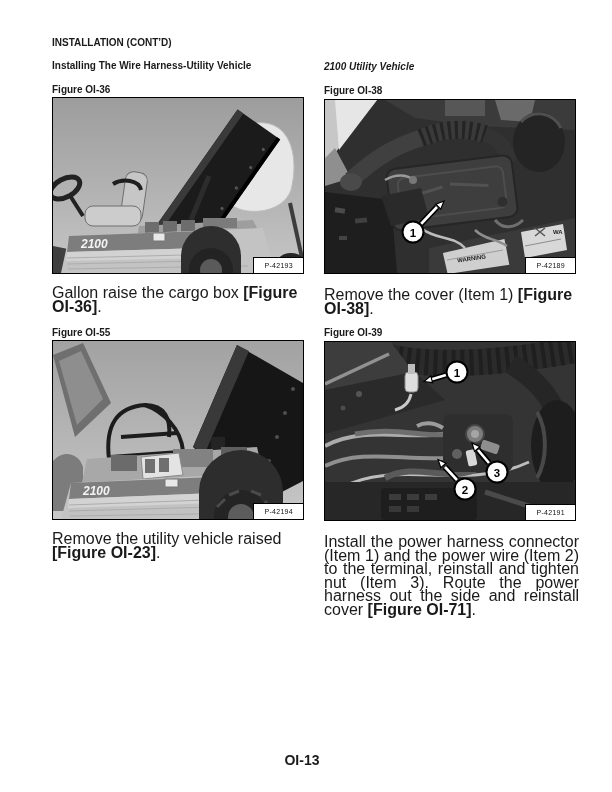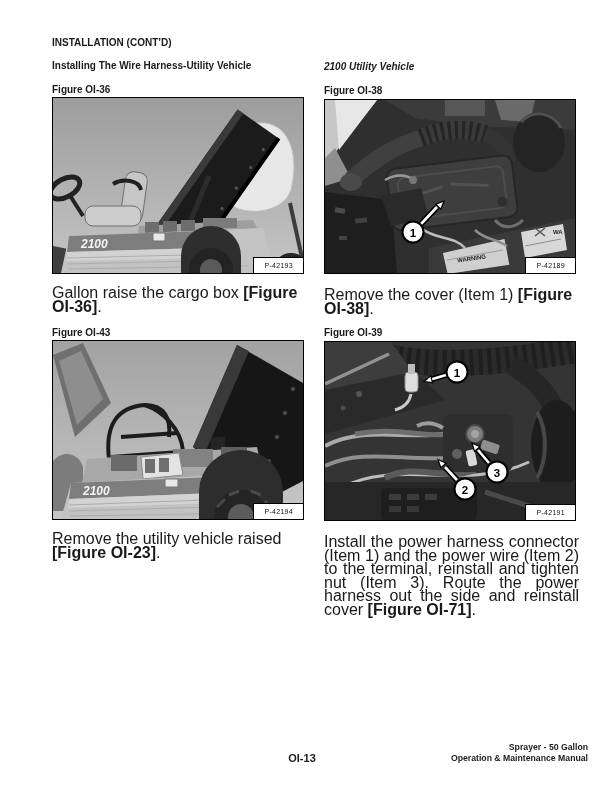--- a/index.html
+++ b/index.html
@@ -44,21 +44,21 @@
     font-size:7px;
     line-height:7px;
     padding:4px 10px 4px 10px;
     color:#111;
     letter-spacing:0.3px;
   }
 
   .footer-page {
     position:absolute; left:0; right:8px; top:752px;
     text-align:center;
-    font-size:11px; font-weight:bold;
+    font-size:14px; font-weight:bold;
   }
   .footer-right {
     position:absolute; right:24px; top:742px;
     text-align:right;
     font-size:8.7px; font-weight:bold; line-height:11px;
   }
 </style>
 </head>
 <body>
 
@@ -137,21 +137,21 @@
           <circle cx="158" cy="172" r="11" fill="#5a5a5a"></circle>
           <circle cx="238" cy="173" r="18" fill="#262626"></circle>
         </g>
       </svg>
       <div class="photo-id">P-42193</div>
     </div>
 
     <div class="body-text"><span>Gallon raise the cargo box </span><b>[Figure OI-36]</b><span>.</span></div>
 
 
-    <div class="fig-label mt14" style="margin-top:14px;">Figure OI-43</div>
+    <div class="fig-label mt14" style="margin-top:14px;">Figure OI-55</div>
 
     <div class="figure-frame" style="height:180px;">
       <svg width="250" height="178" viewBox="0 0 250 178">
         <defs>
           <linearGradient id="g37" x1="0" y1="0" x2="0" y2="1">
             <stop offset="0" stop-color="#a2a2a2"></stop>
             <stop offset="0.7" stop-color="#bbbbbb"></stop>
             <stop offset="1" stop-color="#c8c8c8"></stop>
           </linearGradient>
         </defs>
@@ -389,18 +389,14 @@
         </g>
       </svg>
       <div class="photo-id">P-42191</div>
     </div>
 
     <div class="body-text justified"><span>Install the power harness connector (Item 1) and the power wire (Item 2) to the terminal, reinstall and tighten nut (Item 3). Route the power harness out the side and reinstall cover </span><b>[Figure OI-71]</b><span>.</span></div>
 
   </div>
 
   <div class="footer-page">OI-13</div>
-  <div class="footer-right">
-    <div>Sprayer - 50 Gallon</div>
-    <div><span>Operation &amp; Maintenance Manual</span></div>
-  </div>
 
 </div>
 
 </body></html>

